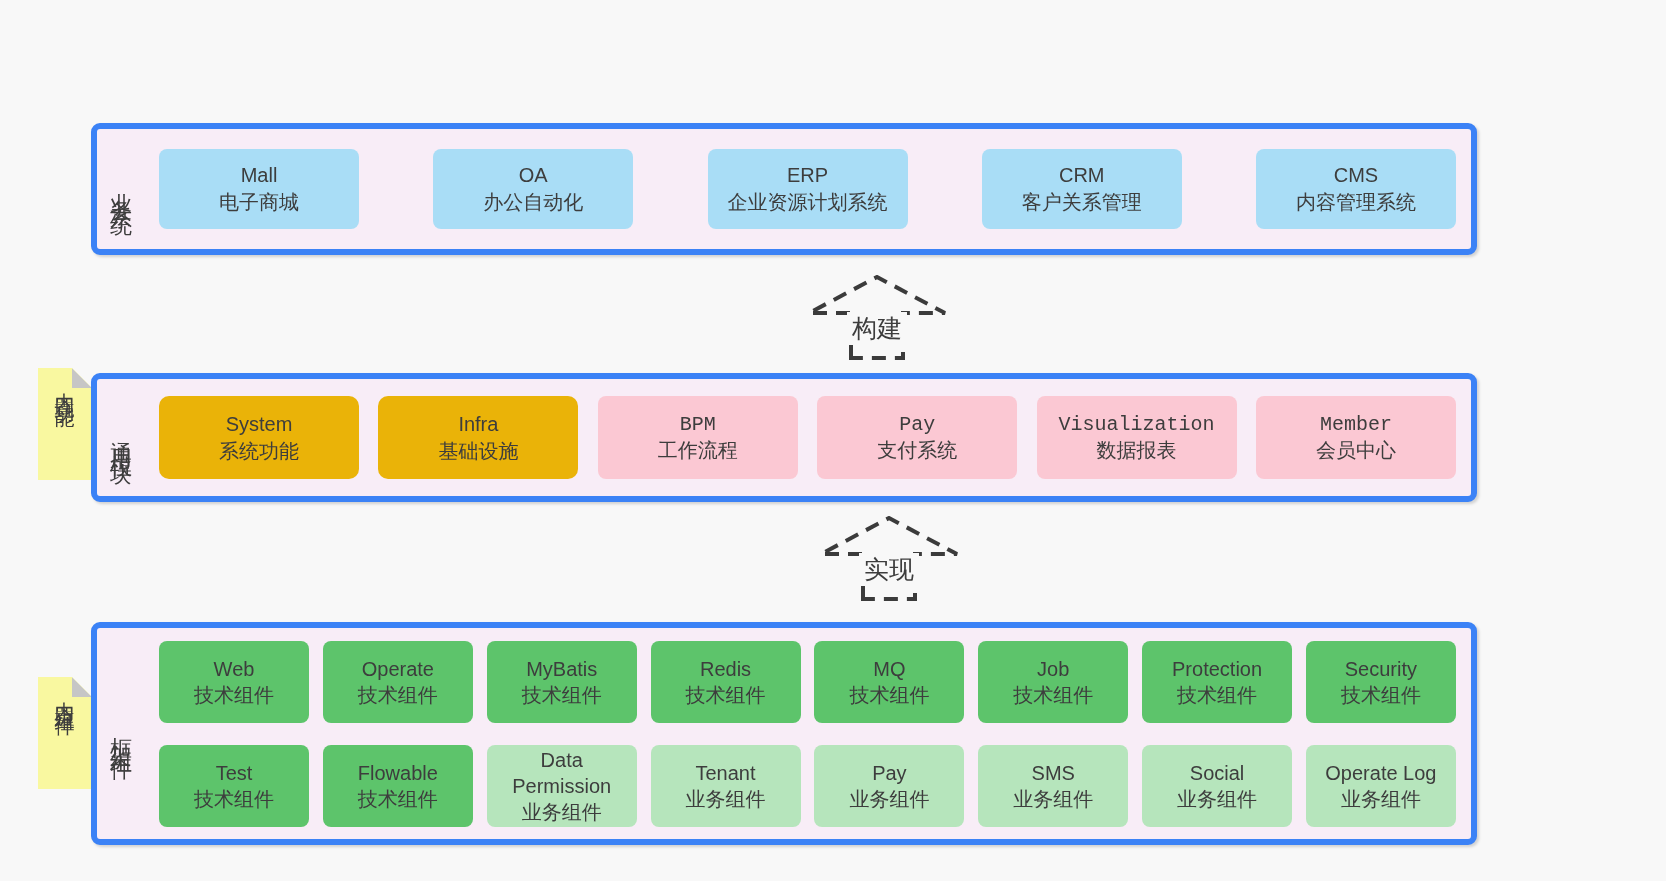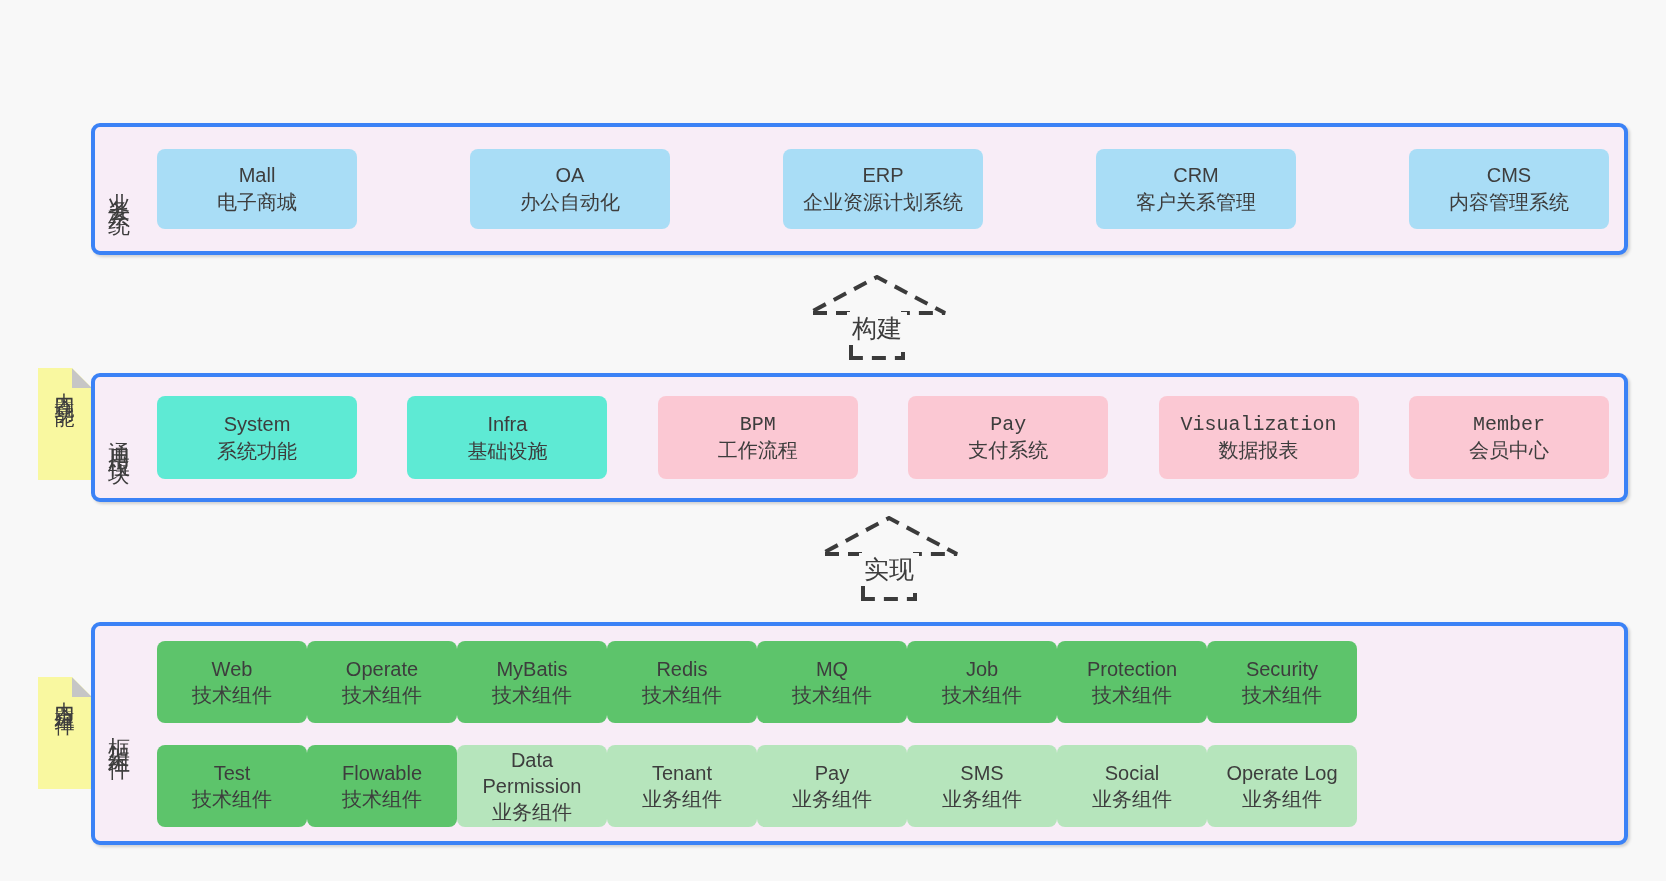--- a/index.html
+++ b/index.html
@@ -3,49 +3,49 @@
 <meta charset="utf-8">
 <style>
   html,body { margin:0; padding:0; }
   body { font-family: "Liberation Sans", sans-serif; }
   .page {
     position:relative; width:1666px; height:881px;
     background:#f8f8f8; overflow:hidden; color:#3d3d3d;
   }
   
   .layer {
-    position:absolute; left:91px; width:1537px; box-sizing:border-box;
-    background:#f8edf7; border:4px solid #3b82f6; border-radius:9px;
+    position:absolute; left:91px; width:1386px; box-sizing:border-box;
+    background:#f8edf7; border:6px solid #3b82f6; border-radius:9px;
     box-shadow:2px 2px 3px rgba(0,0,0,0.16);
     display:flex; z-index:1;
   }
   .layer-label {
     writing-mode:vertical-lr; text-orientation:upright;
     font-size:22px; letter-spacing:7px; line-height:26px;
     margin-left:11px; align-self:center; white-space:nowrap;
   }
   .layer-body {
     flex:1; display:flex; align-items:center; justify-content:space-between;
     margin:0 15px 0 25px;
   }
   .layer-body-grid {
     flex:1; display:flex; flex-direction:column; justify-content:center;
     gap:22px; margin:0 15px 0 25px;
   }
-  .grid-row { display:flex; }
+  .grid-row { display:flex; justify-content:space-between; }
   
   .box {
     width:200px; height:80px; border-radius:8px; box-sizing:border-box;
     display:flex; flex-direction:column; align-items:center; justify-content:center;
     font-size:20px; line-height:27px; text-align:center; padding:2px;
   }
   .layer-modules .box { height:83px; }
   .box.small { width:150px; height:82px; line-height:26px; }
   .blue        { background:#a9ddf6; }
-  .red         { background:#5eead4; }
+  .red         { background:#eab308;border-radius:10px; }
   .pink        { background:#fbc8d3;font-family:Liberation Mono, monospace; }
   .green       { background:#5dc46b; }
   .green-light { background:#b6e5bc; }
   
   .note {
     position:absolute; left:38px; width:54px; height:112px; box-sizing:border-box;
     background:#f9f8a0; z-index:0; padding-top:9px;
     display:flex; justify-content:center;
     clip-path:polygon(0 0, calc(100% - 20px) 0, 100% 20px, 100% 100%, 0 100%);
   }

